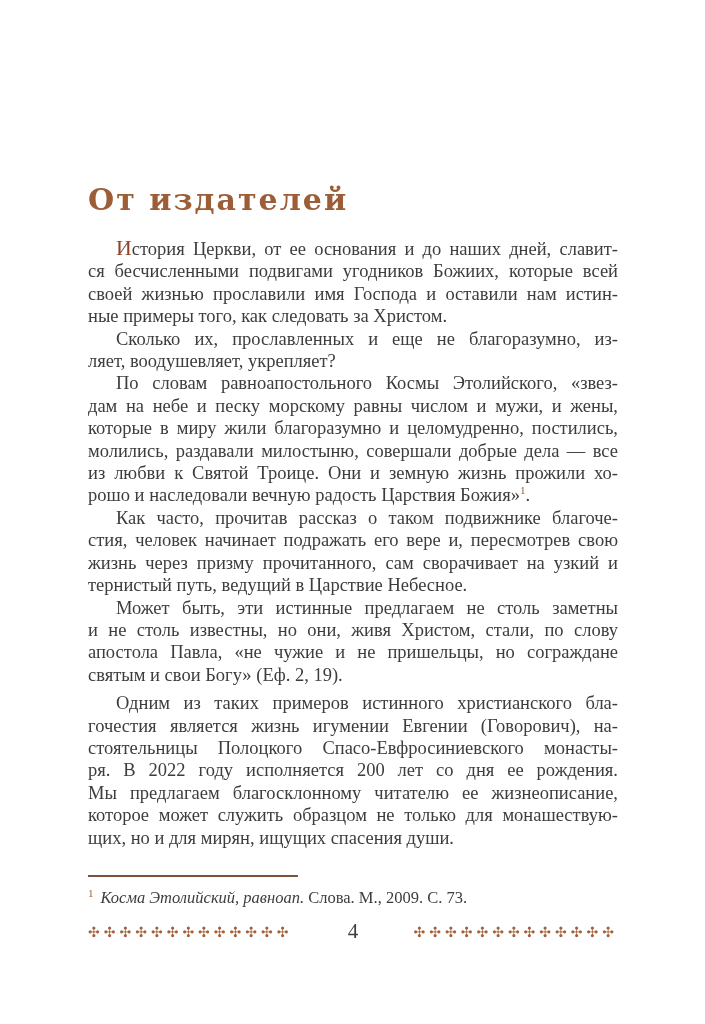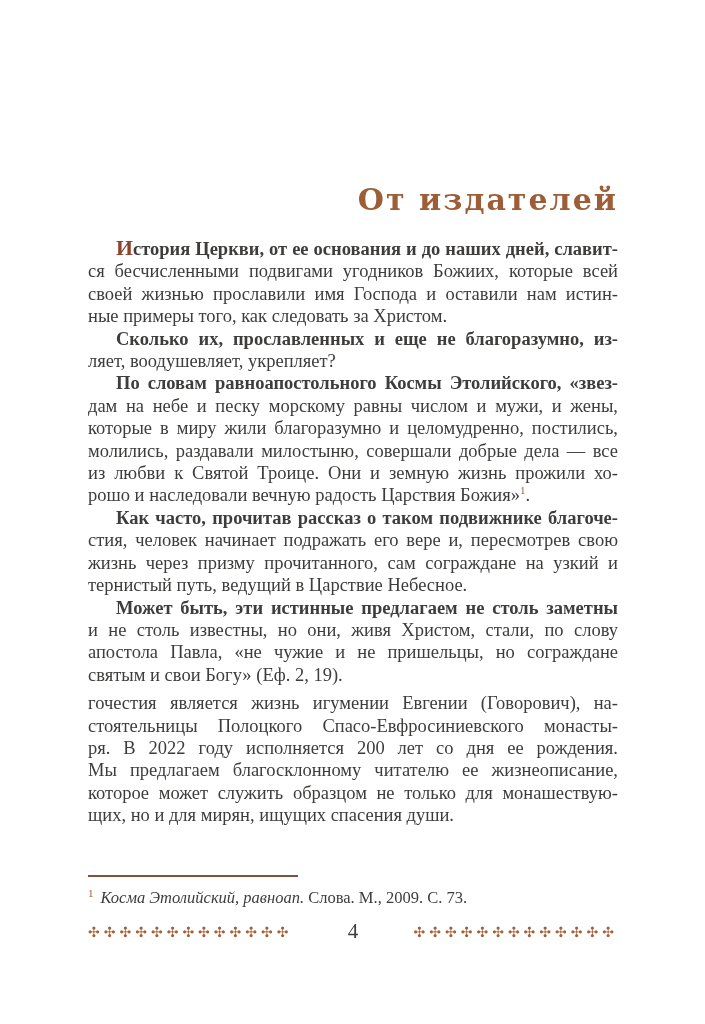--- a/index.html
+++ b/index.html
@@ -11,21 +11,21 @@
     font-family: "Liberation Serif", serif;
     color: var(--text, #3e3d3c);
     overflow: hidden;
   }
   .heading {
     position: absolute;
     left: 88px;
     top: 182px;
     width: 530px;
     margin: 0;
-    text-align: right;
+    text-align: left;
     font-family: "DejaVu Serif", serif;
     font-weight: 700;
     font-size: 30px;
     line-height: 36px;
     letter-spacing: 2px;
     color: var(--accent, #9d5e37);
   }
   .body-text {
     position: absolute;
     left: 88px;
@@ -35,21 +35,21 @@
   .para { margin: 0; }
   .para.space-before { margin-top: 6px; }
   .line {
     font-size: 18.5px;
     line-height: 22.4px;
     text-align: justify;
     text-align-last: justify;
     white-space: normal;
     color: var(--text, #3e3d3c);
   }
-  .line.first { text-indent: 28px; font-weight: bold; }
+  .line.first { text-indent: 28px; }
   .line.last { text-align-last: left; }
   .drop {
     color: var(--drop-cap, #8c432a);
     font-size: 1.18em;
     line-height: 1;
   }
   sup.ref {
     color: var(--accent, #9d5e37);
     font-size: 11px;
     line-height: 0;
@@ -123,30 +123,31 @@
         <div class="line first">По словам равноапостольного Космы Этолийского, «звез-</div>
         <div class="line">дам на небе и песку морскому равны числом и мужи, и жены,</div>
         <div class="line">которые в миру жили благоразумно и целомудренно, постились,</div>
         <div class="line">молились, раздавали милостыню, совершали добрые дела — все</div>
         <div class="line">из любви к Святой Троице. Они и земную жизнь прожили хо-</div>
         <div class="line last">рошо и наследовали вечную радость Царствия Божия»<sup class="ref">1</sup>.</div>
       </div>
       <div class="para">
         <div class="line first">Как часто, прочитав рассказ о таком подвижнике благоче-</div>
         <div class="line">стия, человек начинает подражать его вере и, пересмотрев свою</div>
-        <div class="line">жизнь через призму прочитанного, сам сограждане на узкий и</div>
+        <div class="line">жизнь через призму прочитанного, сам сворачивает на узкий и</div>
         <div class="line last">тернистый путь, ведущий в Царствие Небесное.</div>
       </div>
       <div class="para">
         <div class="line first">Может быть, эти истинные предлагаем не столь заметны</div>
         <div class="line">и не столь известны, но они, живя Христом, стали, по слову</div>
         <div class="line">апостола Павла, «не чужие и не пришельцы, но сограждане</div>
         <div class="line last">святым и свои Богу» (Еф. 2, 19).</div>
       </div>
       <div class="para space-before">
+        <div class="line first">Одним из таких примеров истинного христианского бла-</div>
         <div class="line">гочестия является жизнь игумении Евгении (Говорович), на-</div>
         <div class="line">стоятельницы Полоцкого Спасо-Евфросиниевского монасты-</div>
         <div class="line">ря. В 2022 году исполняется 200 лет со дня ее рождения.</div>
         <div class="line">Мы предлагаем благосклонному читателю ее жизнеописание,</div>
         <div class="line">которое может служить образцом не только для монашествую-</div>
         <div class="line last">щих, но и для мирян, ищущих спасения души.</div>
       </div>
     </div>
 
   <div class="footnote-rule"></div>

